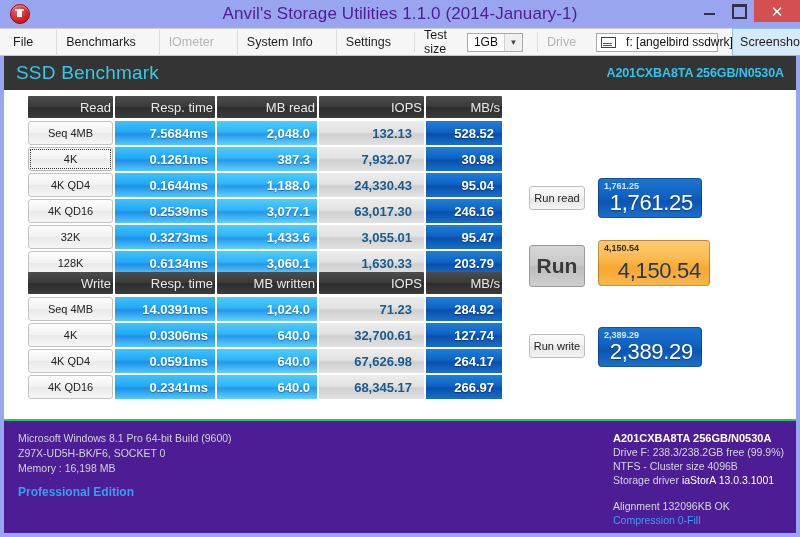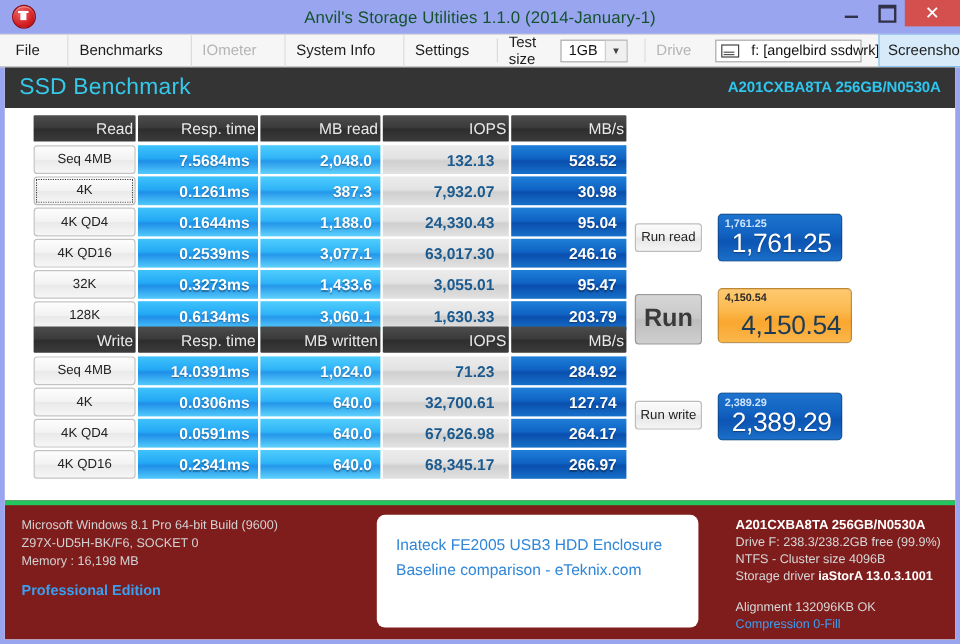--- a/index.html
+++ b/index.html
@@ -28,21 +28,21 @@
     position:relative;flex:0 0 18px;
     box-shadow:inset 0 1px 1px rgba(255,255,255,.5);
   }
   .app-icon::before{
     content:"";position:absolute;left:4px;top:4px;width:9px;height:8px;
     background:#fff;
     clip-path:polygon(0 0,100% 0,100% 22%,78% 22%,78% 100%,22% 100%,22% 22%,0 22%);
   }
   .title-text{
     position:absolute;left:0;right:0;text-align:center;
-    font-size:14px;color:#14532d;letter-spacing:.1px;
+    font-size:17px;color:#4c1d95;letter-spacing:.1px;
     pointer-events:none;
   }
   .win-btns{margin-left:auto;display:flex;height:28px;align-items:flex-start;}
   .wb{
     width:30px;height:22px;display:flex;align-items:center;justify-content:center;
     font-size:12px;color:#31314a;
   }
   .wb.close{width:46px;height:22px;background:#d4504e;color:#fff;font-size:15px;line-height:1;}
   .wb .dash{display:block;width:11px;height:2px;background:#31314a;margin-top:5px;}
   .wb .sq{display:block;width:11px;height:10px;border:2px solid #31314a;border-top-width:3px;}
@@ -131,21 +131,21 @@
   }
   .cell.v4{ 
     background:linear-gradient(to bottom,#1e7fd8 0%,#0f63c4 45%,#0a4fae 55%,#1670c9 100%);
     color:#fff;justify-content:flex-end;padding-right:8px;
     text-shadow:0 1px 1px rgba(0,0,0,.4);
   }
   .c-lbl{width:85px;}
   .c-resp{width:100px;}
   .c-mb{width:100px;}
   .c-iops{width:105px;}
-  .c-mbs{width:96px;}
+  .c-mbs{width:76px;}
   
   .runbtn{
     position:absolute;background:linear-gradient(to bottom,#fbfbfb 0%,#f1f1f1 48%,#e6e6e6 52%,#f4f4f4 100%);
     border:1px solid #bdbdbd;border-radius:3px;
     display:flex;align-items:center;justify-content:center;
     font-size:11px;color:#222;box-sizing:border-box;
   }
   .runbtn.big{
     background:linear-gradient(to bottom,#d6d6d6 0%,#c9c9c9 48%,#bdbdbd 52%,#cfcfcf 100%);
     border:1px solid #9a9a9a;font-size:21px;font-weight:bold;color:#3a3a3a;
@@ -165,28 +165,28 @@
   }
   .scorebox.blue .small{color:#cfe4fb;}
   .scorebox.blue .big{color:#ffffff;text-shadow:0 1px 1px rgba(0,0,0,.35);}
   .scorebox.orange{
     background:linear-gradient(to bottom,#fdc970 0%,#fcbb52 38%,#f9a72f 62%,#fbb64a 100%);
   }
   .scorebox.orange .small{color:#2b2b2b;}
   .scorebox.orange .big{color:#1d3b56;}
   
   .footer{
-    flex:0 0 112px;height:112px;background:#7f1d1d;margin:0;position:relative;
-    border-top:4px solid #22c55e;
+    flex:0 0 112px;height:112px;background:#4c1d95;margin:0;position:relative;
+    border-top:2px solid #22c55e;
   }
   .finfo{position:absolute;left:14px;top:10px;color:#d2d2d2;font-size:10.5px;line-height:15px;}
   .finfo .edition{color:#3a9ff0;font-weight:bold;font-size:12px;margin-top:9px;}
   .fright{position:absolute;right:12px;top:10px;color:#d6d6d6;font-size:10.5px;line-height:14px;text-align:left;}
   .fright .m{font-weight:bold;color:#fff;font-size:11px;}
-  .fright .drv{font-weight:bold;color:#fff;}
+  .fright .drv{font-weight:normal;color:#fff;}
   .fright .comp{color:#3a9ff0;}
   .fcard{
     position:absolute;left:310px;top:8px;width:268px;height:94px;background:#fff;border-radius:7px;
     display:flex;flex-direction:column;justify-content:flex-start;padding:14px 0 0 16px;
     box-sizing:border-box;
   }
   .fcard div{color:#2f86d8;font-size:13px;line-height:21px;}
 </style>
 </head>
 <body>
@@ -347,24 +347,20 @@
     </div>
 
     <div class="footer">
       <div class="finfo">
         <div>Microsoft Windows 8.1 Pro 64-bit Build (9600)</div>
         <div>Z97X-UD5H-BK/F6, SOCKET 0</div>
         <div>Memory : 16,198 MB</div>
         <div class="edition">Professional Edition</div>
       </div>
 
-      <div class="fcard">
-        <div>Inateck FE2005 USB3 HDD Enclosure</div>
-        <div>Baseline comparison - eTeknix.com</div>
-      </div>
 
       <div class="fright">
         <div class="m">A201CXBA8TA 256GB/N0530A</div>
         <div>Drive F: 238.3/238.2GB free (99.9%)</div>
         <div>NTFS - Cluster size 4096B</div>
         <div>
           <span>Storage driver</span>
           <span class="drv">iaStorA 13.0.3.1001</span>
         </div>
         <div style="height:12px;"></div>

